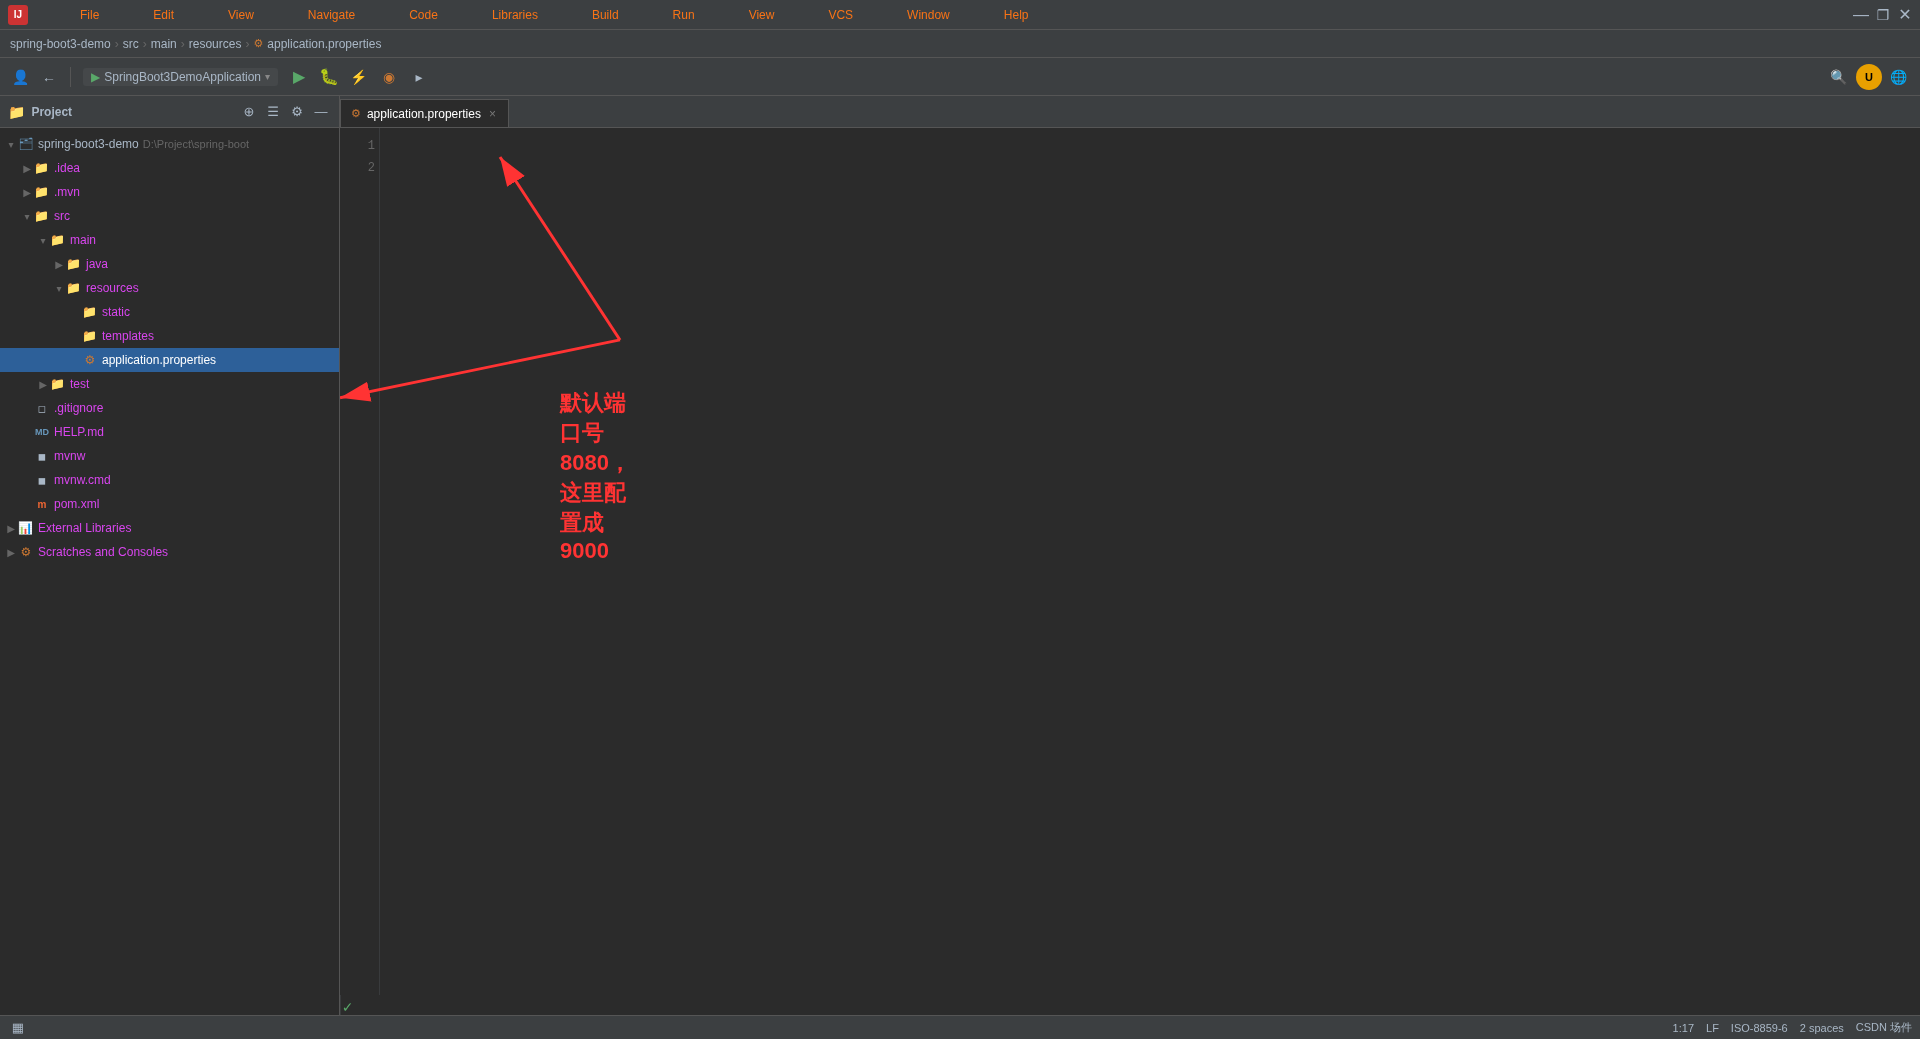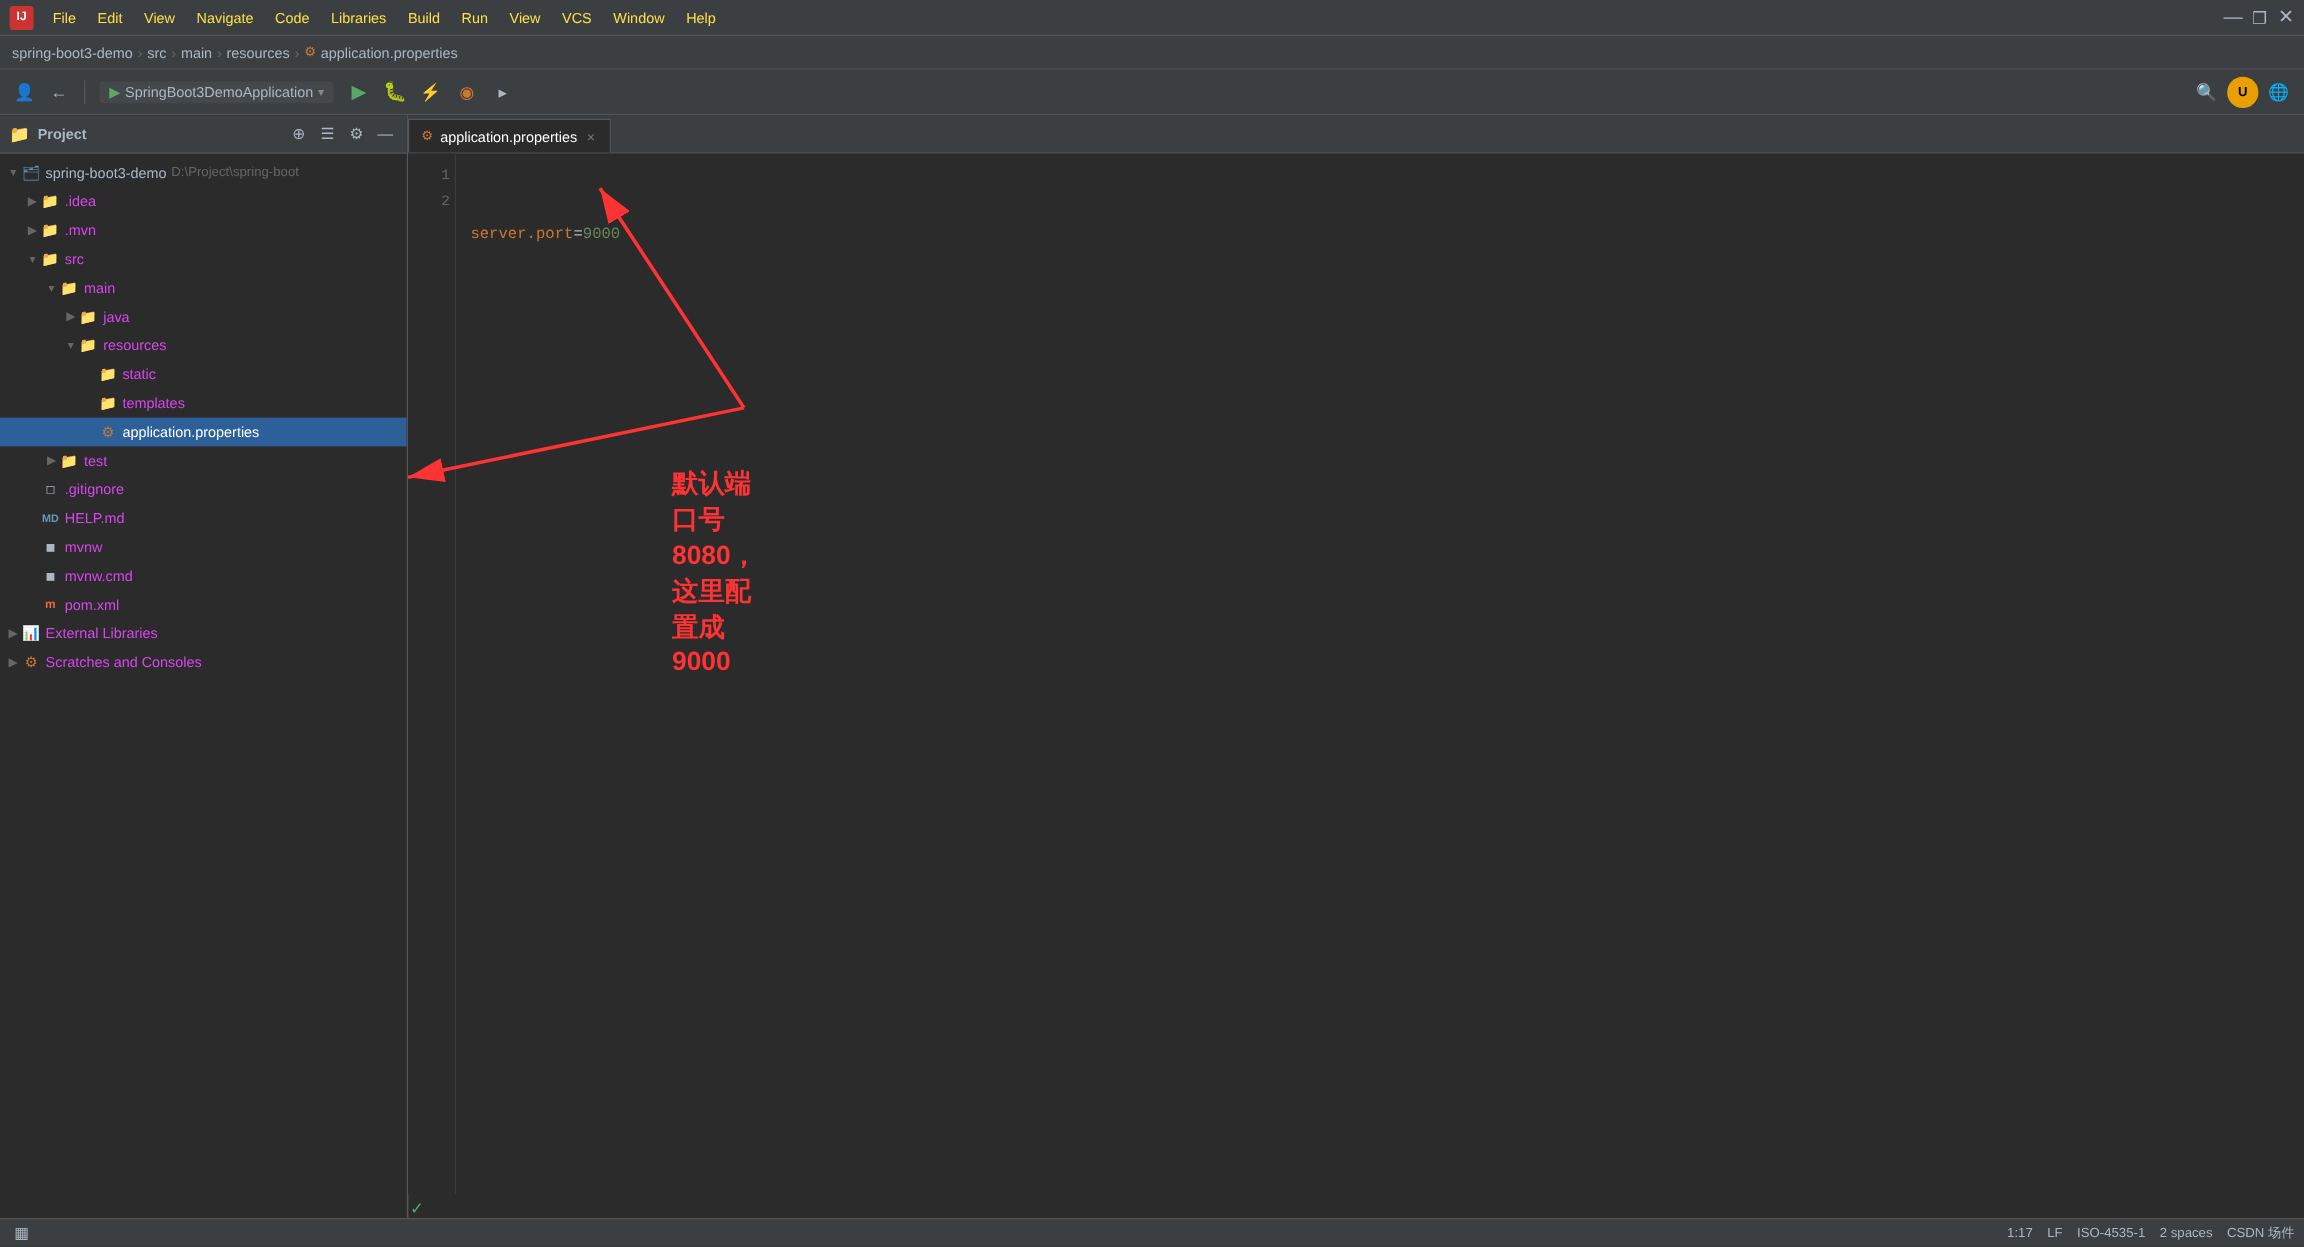--- a/index.html
+++ b/index.html
@@ -37,23 +37,24 @@
       flex-shrink: 0;
     }
     .title-bar-menu {
       display: flex;
       gap: 2px;
       flex: 1;
     }
     .menu-item {
       padding: 2px 8px;
       cursor: pointer;
-      color: #fde047;
+      color: #f97316;
       font-size: 12px;
       border-radius: 3px;
+      margin-left: 36px;
     }
     .title-bar-center {
       flex: 1;
       text-align: center;
       font-size: 12px;
       color: #a9b7c6;
     }
     .title-bar-controls {
       display: flex;
       gap: 8px;
@@ -627,21 +628,20 @@
         <span class="tab-close">×</span>
       </div>
     </div>
 
     <div class="code-editor">
       <div class="line-numbers">
         <div>1</div>
         <div>2</div>
       </div>
       <div class="code-content">
-        <div class="code-line"><span class="code-key">server.port</span><span class="code-equals">=</span><span class="code-value">9000</span></div>
         <div class="code-line"></div>
       </div>
 
       <svg class="arrow-svg" viewBox="0 0 1580 900" preserveAspectRatio="none">
 
         <defs>
           <marker id="arrowhead" markerWidth="10" markerHeight="7" refX="10" refY="3.5" orient="auto">
             <polygon points="0 0, 10 3.5, 0 7" fill="#ff3333"></polygon>
           </marker>
         </defs>
@@ -665,17 +665,17 @@
 
 </div>
 
 <div class="status-bar">
   <div class="status-left">
     <button class="sidebar-icon-btn">▦</button>
   </div>
   <div class="status-right">
     <span class="status-item">1:17</span>
     <span class="status-item">LF</span>
-    <span class="status-item">ISO-4535-1</span>
+    <span class="status-item">ISO-8859-6</span>
     <span class="status-item">2 spaces</span>
     <span class="status-item">CSDN 场件</span>
   </div>
 </div>
 
 </body></html>

